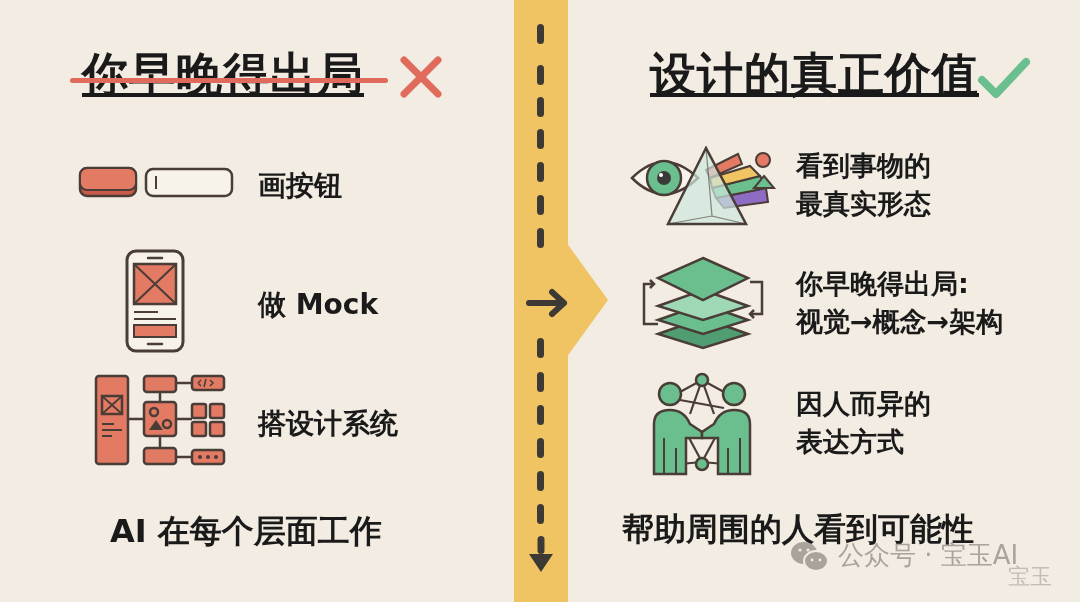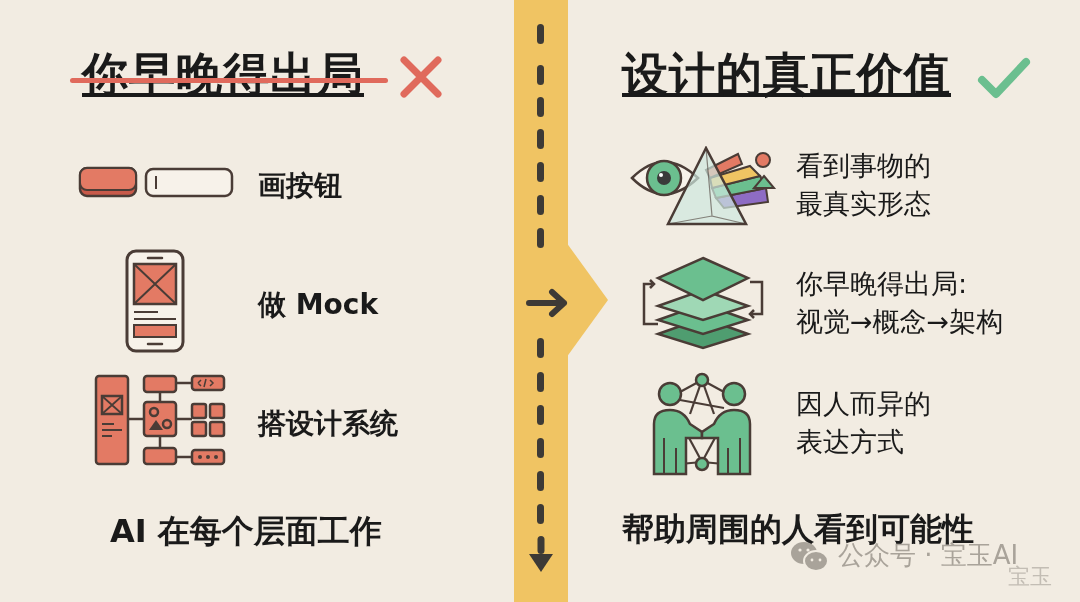--- a/index.html
+++ b/index.html
@@ -12,23 +12,23 @@
     }
     .abs { position: absolute; }
     .title {
       font-size: 46px; font-weight: bold; letter-spacing: 1px; white-space: nowrap; text-decoration: underline;
     }
     .left-title { left: 82px; top: 44px; }
     .strike {
       position: absolute; left: 70px; top: 78px; width: 318px; height: 5px;
       background: #e06a5c; border-radius: 3px;
     }
-    .right-title { left: 622px; top: 44px; }
+    .right-title { left: 650px; top: 44px; }
     .item-label { font-size: 28px; font-weight: bold; white-space: nowrap; }
-    .item-label-2 { font-size: 27px; font-weight: normal; line-height: 36px; white-space: nowrap; }
+    .item-label-2 { font-size: 27px; font-weight: bold; line-height: 36px; white-space: nowrap; }
     .footer { font-size: 32px; font-weight: bold; white-space: nowrap; }
     .band {
       position: absolute; left: 514px; top: 0; width: 54px; height: 602px;
       background: #f0c463;
     }
     .band-notch {
       position: absolute; left: 566px; top: 242px; width: 0; height: 0;
       border-top: 58px solid transparent;
       border-bottom: 58px solid transparent;
       border-left: 42px solid #f0c463;

